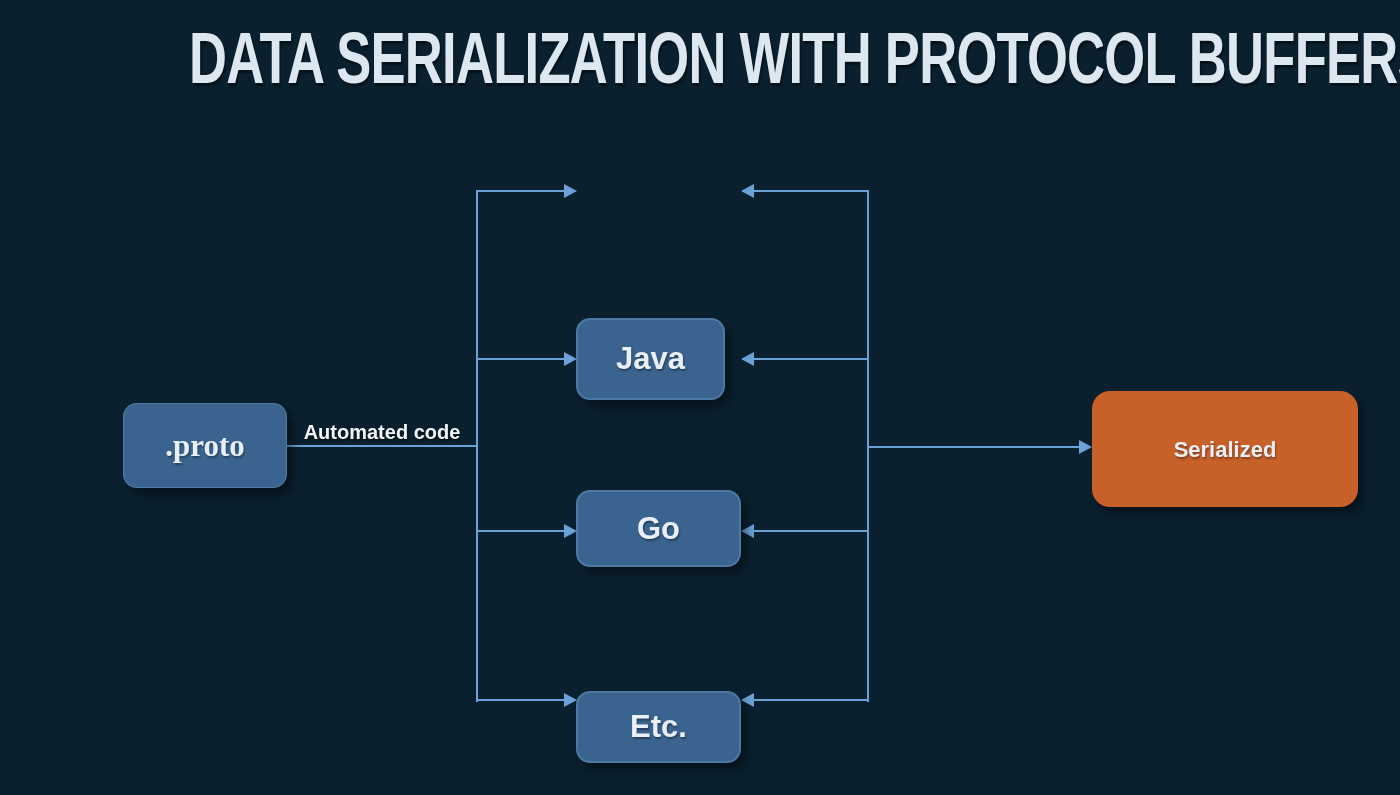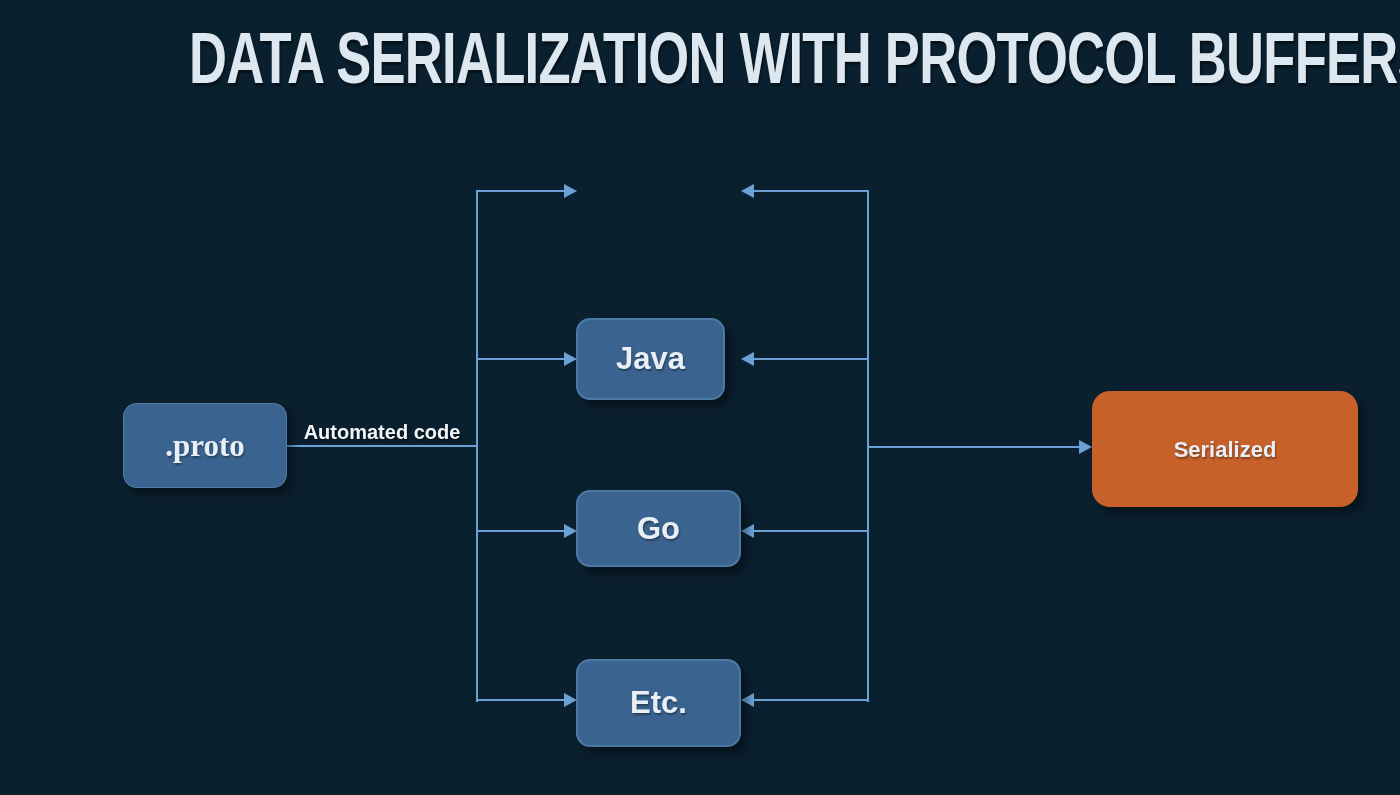--- a/index.html
+++ b/index.html
@@ -103,21 +103,21 @@
 
 
   <div class="node node-blue" style="left:576px;top:318px;width:149px;height:82px;">
     <span class="lang-label">Java</span>
   </div>
 
   <div class="node node-blue" style="left:576px;top:490px;width:165px;height:77px;">
     <span class="lang-label">Go</span>
   </div>
 
-  <div class="node node-blue" style="left:576px;top:659px;width:165px;height:88px;">
+  <div class="node node-blue" style="left:576px;top:691px;width:165px;height:72px;">
     <span class="lang-label">Etc.</span>
   </div>
 
   <div class="node node-orange" style="left:1092px;top:391px;width:266px;height:116px;">
     <span class="orange-label">
       <span style="display:block">Serialized</span>
     </span>
   </div>
 
 </div>

